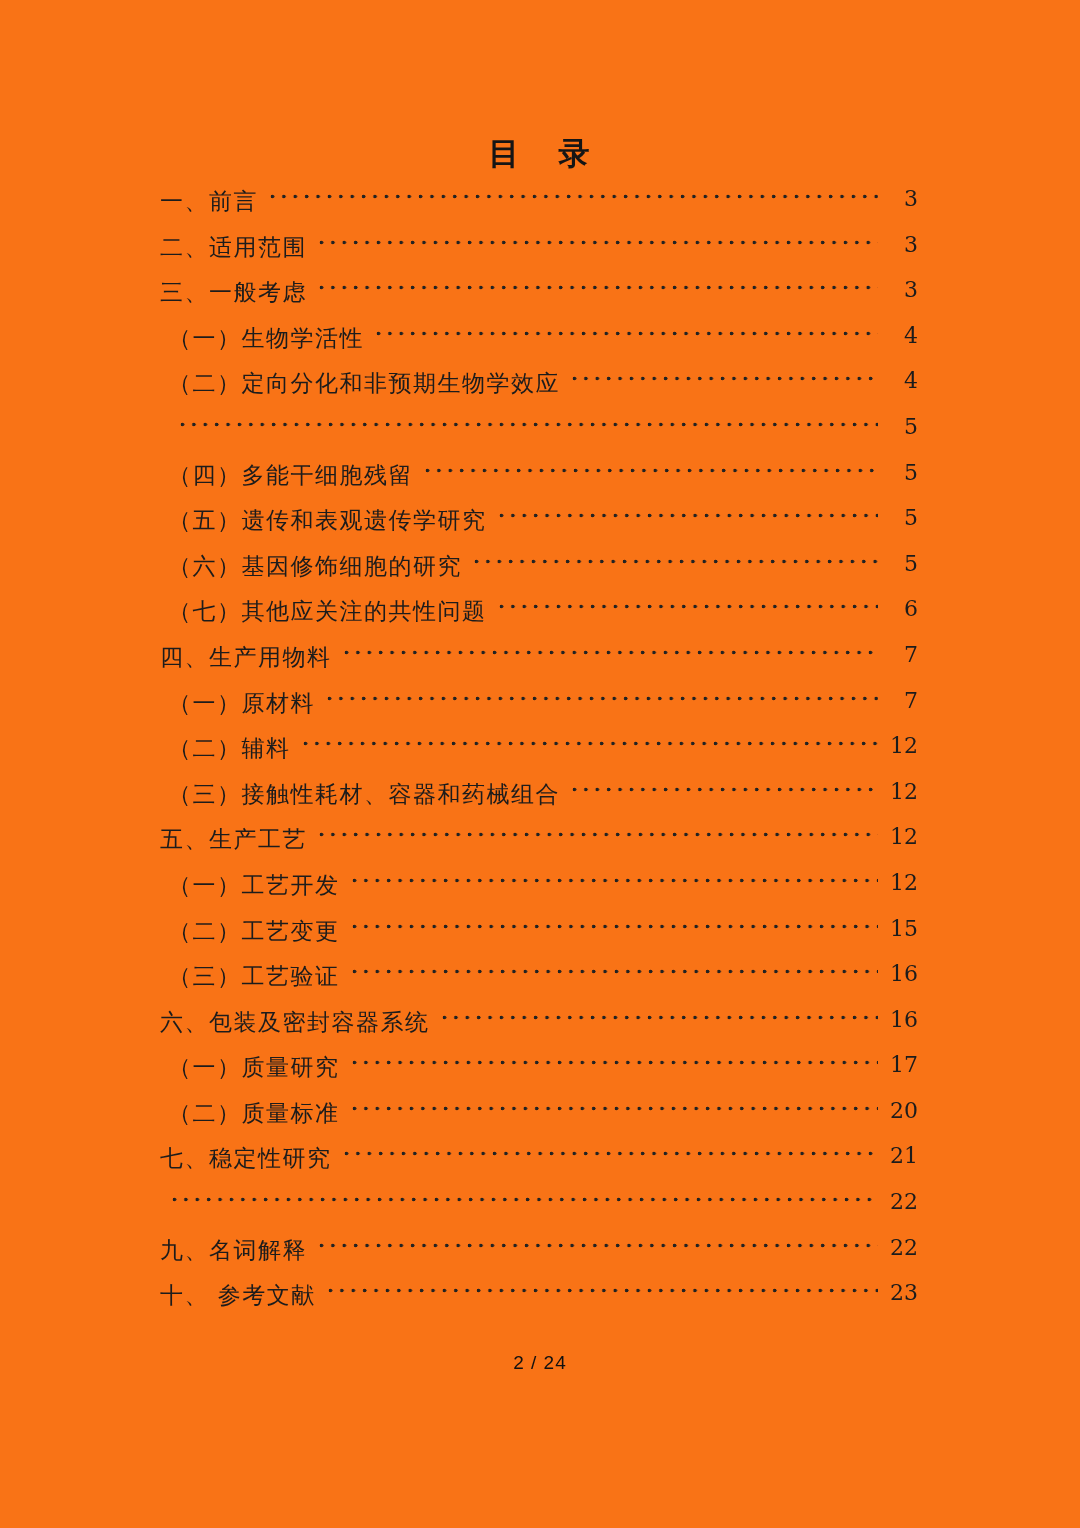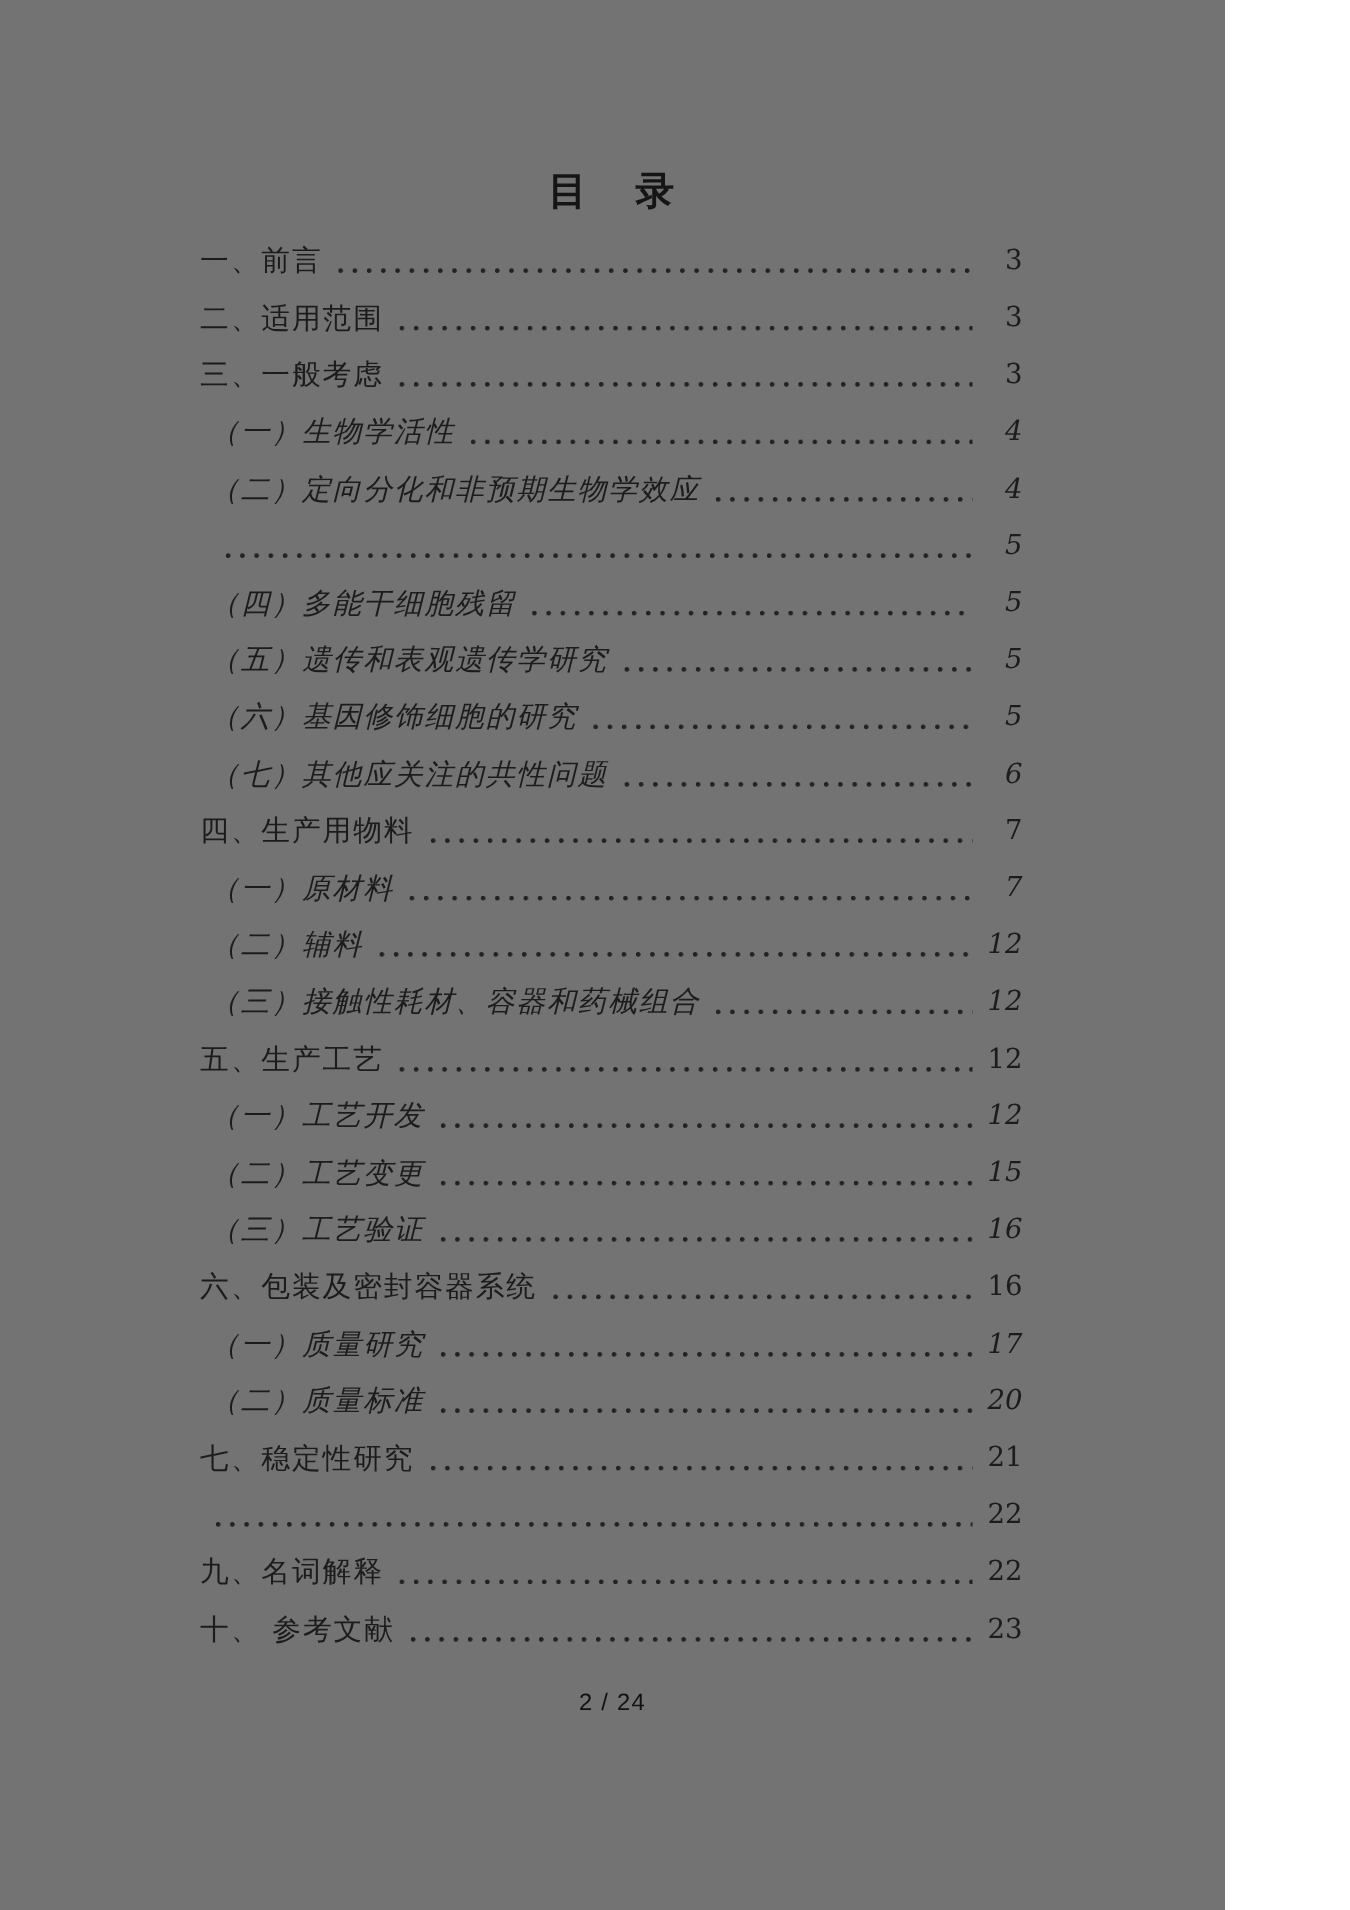--- a/index.html
+++ b/index.html
@@ -2,23 +2,23 @@
 <html><head>
 <meta charset="utf-8">
 <style>
   html, body {
     margin: 0;
     padding: 0;
     background: #ffffff;
   }
   .page {
     position: relative;
-    width: 980px;
+    width: 1080px;
     height: 1528px;
-    background: #737373;
+    background: #f97316;
     overflow: hidden;
     font-family: "DejaVu Serif", "Liberation Serif", serif;
     color: #1c1c1c;
   }
   .title {
     position: absolute;
     top: 134px;
     left: 0;
     width: 100%;
     margin: 0;
@@ -32,26 +32,25 @@
   }
   .toc {
     position: absolute;
     top: 186px;
     left: 160px;
     right: 162px;
   }
   .row {
     height: 45.6px;
     display: flex;
-    align-items: center;
+    align-items: flex-start;
     white-space: nowrap;
   }
   .row.level-2 {
     padding-left: 8px;
-    font-style: italic;
   }
   .label {
     font-size: 23px;
     letter-spacing: 1.5px;
     color: #1c1c1c;
     flex: 0 0 auto;
   }
   .leader {
     flex: 1 1 auto;
     height: 5px;

